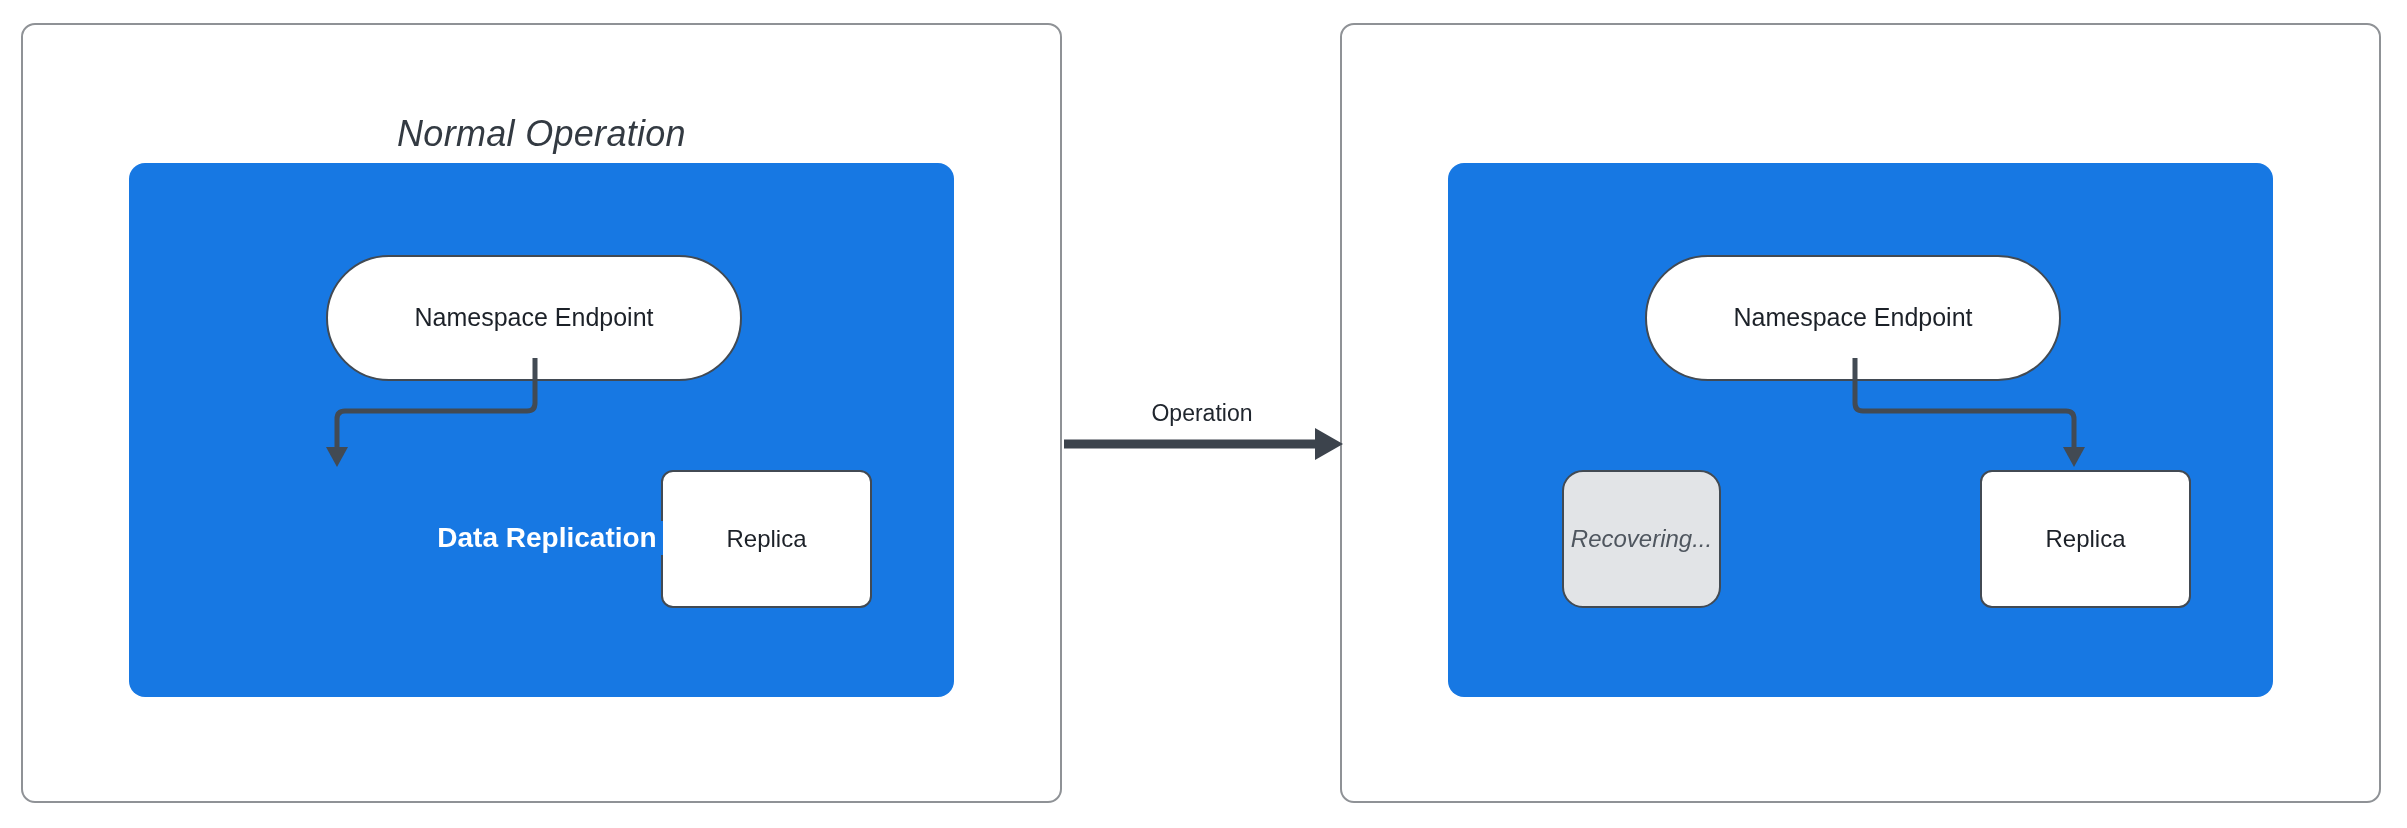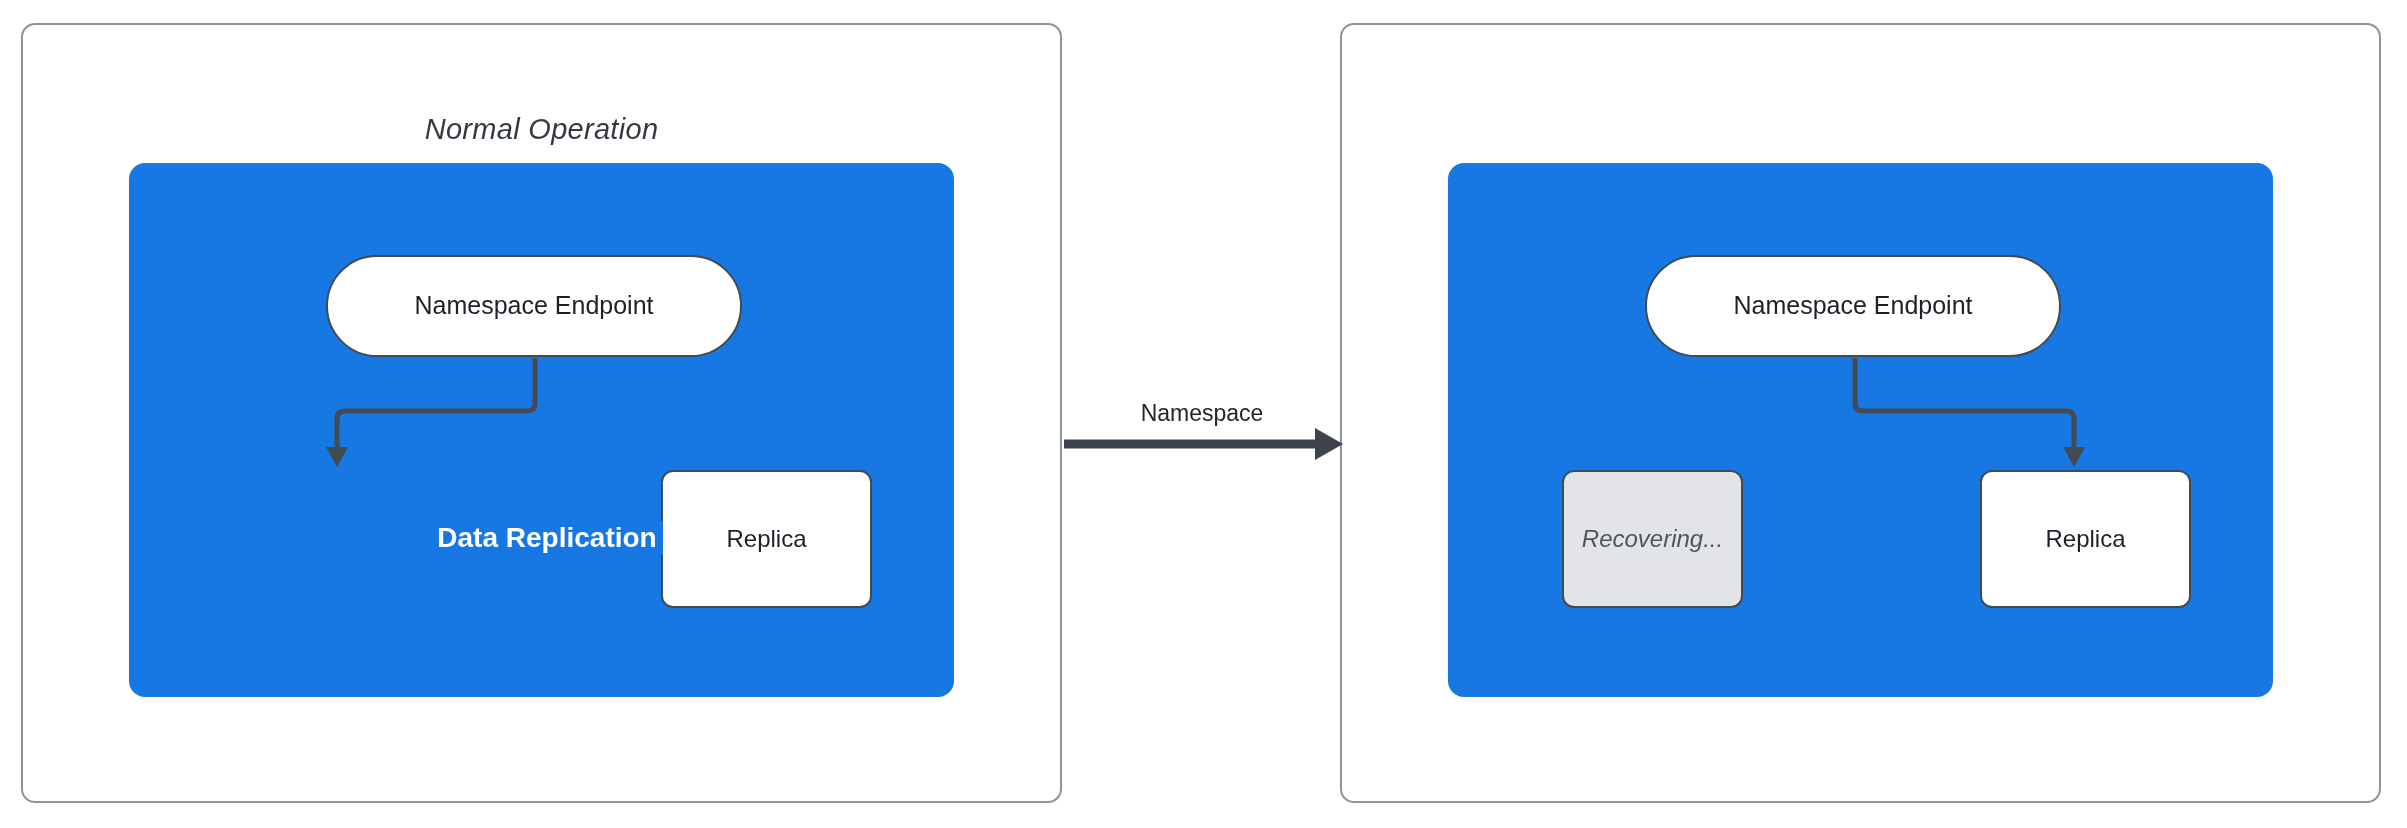--- a/index.html
+++ b/index.html
@@ -26,21 +26,21 @@
     background:#ffffff;
     border:2px solid var(--panel-border);
     border-radius:14px;
     box-sizing:border-box;
   }
   .panel-left{left:21px;}
   .panel-right{left:1340px;}
   .panel-title{
     position:absolute;top:88px;left:0;width:100%;
     text-align:center;
-    font-size:29px;font-style:italic;
+    font-size:36px;font-style:italic;
     color:var(--title-text);
     letter-spacing:0.3px;
   }
   .cluster{
     position:absolute;top:138px;left:106px;
     width:825px;height:534px;
     background:var(--cluster-blue);
     border-radius:16px;
   }
   .node{
@@ -48,36 +48,37 @@
     box-sizing:border-box;
     background:#ffffff;
     border:2px solid var(--node-border);
     display:flex;align-items:center;justify-content:center;
     text-align:center;
     color:var(--node-text);
     font-size:24px;
     line-height:1.35;
   }
   .node-pill{
-    top:92px;left:197px;width:416px;height:102px;
+    top:92px;left:197px;width:416px;height:126px;
     border-radius:999px;
     font-size:25px;
   }
   .node-rect{
     top:307px;height:138px;
     border-radius:12px;
     padding:0 20px;
   }
   .node-primary{left:114px;width:192px;}
   .node-replica{left:532px;width:211px;}
   .node-recovering{
-    left:114px;width:181px;
+    left:114px;width:159px;
     background:var(--recovering-bg);
     color:var(--recovering-text);
     font-style:italic;
+    border-radius:21px;
   }
   .connector-layer{
     position:absolute;top:0;left:0;width:2407px;height:828px;
     pointer-events:none;
   }
   .edge-stroke{fill:none;stroke:var(--connector-dark);stroke-width:5px;}
   .edge-stroke-thick{fill:none;stroke:#3C434C;stroke-width:9px;}
   .edge-fill{fill:var(--connector-dark);stroke:none;}
   .edge-fill-thick{fill:#3C434C;stroke:none;}
   .edge-label-replication{
@@ -143,15 +144,15 @@
     <path class="edge-stroke-thick" d="M1064,444 H1315"></path>
     <polygon class="edge-fill-thick" points="1315,428 1315,460 1343,444"></polygon>
 
     <path class="edge-stroke" d="M1855,358 V403 Q1855,411 1863,411 H2066 Q2074,411 2074,419 V447"></path>
     <polygon class="edge-fill" points="2063,447 2085,447 2074,467"></polygon>
   </svg>
 
   <div class="edge-label-replication">
     <span>Data Replication</span>
   </div>
-  <div class="edge-label-failover">Namespace</div>
+  <div class="edge-label-failover">Operation</div>
 
 </div>
 
 </body></html>

